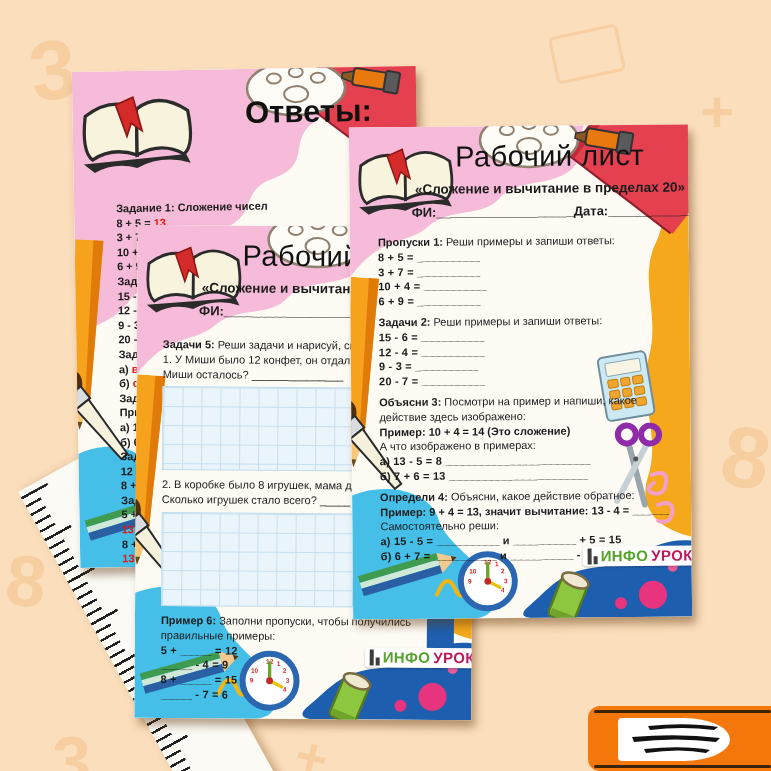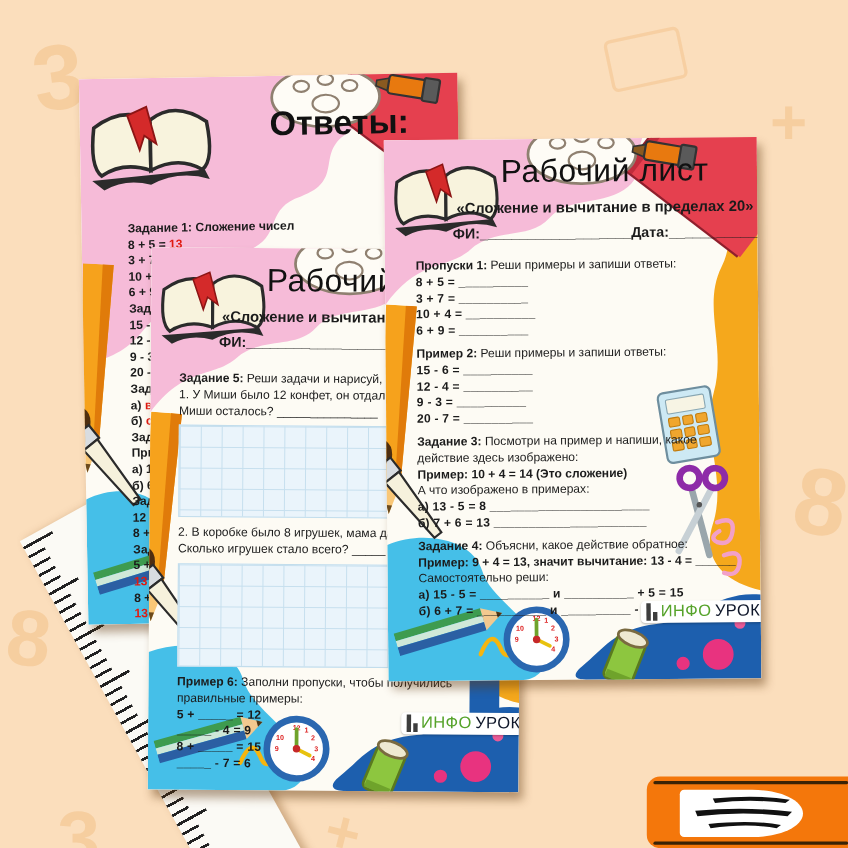--- a/index.html
+++ b/index.html
@@ -73,23 +73,23 @@
   .d-glue{left:192px;top:438px;width:50px;transform:rotate(22deg);}
   .d-bluetab{left:292px;top:384px;width:27px;height:50px;background:#1D5FAE;border-radius:8px;}
   
 
   .ilogo{position:absolute;left:230px;top:421px;background:#fff;border-radius:4px;
     padding:1px 7px 2px 5px;display:flex;align-items:center;gap:3px;
     box-shadow:0 1px 2px rgba(0,0,0,.25);z-index:4;}
   .ilogo .ic{width:10px;height:16px;
     background:linear-gradient(#3d3d3d,#3d3d3d) 0 0/4px 16px no-repeat,
                linear-gradient(#3d3d3d,#3d3d3d) 6px 8px/4px 8px no-repeat;}
-  .ilogo b{font-size:15px;font-weight:400;letter-spacing:.4px;}
+  .ilogo b{font-size:15px;font-weight:700;letter-spacing:.4px;}
   .ilogo .g{color:#56A32B;}
-  .ilogo .y{color:#0f172a;}
+  .ilogo .y{color:#be185d;}
 
   
   .whead{position:absolute;left:0;right:0;top:14px;text-align:center;padding-left:62px;z-index:2;}
   .wtitle{font-size:29px;letter-spacing:.5px;color:#111;white-space:nowrap;}
   .wsub{font-size:13.5px;font-weight:700;margin-top:8px;white-space:nowrap;}
   .firow{display:flex;font-size:13px;font-weight:700;margin-top:8px;text-align:left;
     padding:0 42px 0 0;}
   .firow .fi{white-space:nowrap;}
   .firow .dt{margin-left:auto;white-space:nowrap;}
   .wcontent{position:absolute;left:28px;right:14px;top:108px;font-size:11px;line-height:14.8px;z-index:2;}
@@ -277,21 +277,21 @@
   </div>
   <div class="whead">
     <div class="wtitle">Рабочий лист</div>
     <div class="wsub">«Сложение и вычитание в пределах 20»</div>
     <div class="firow">
       <span class="fi">ФИ:___________________</span>
       <span class="dt">Дата:____________</span>
     </div>
   </div>
   <div class="wcontent">
-    <div class="nowrap"><span class="tlabel">Задание 5:</span><span> Реши задачи и нарисуй, сколько получится:</span></div>
+    <div class="nowrap"><span class="tlabel">Задачи 5:</span><span> Реши задачи и нарисуй, сколько получится:</span></div>
     <div class="nowrap">1. У Миши было 12 конфет, он отдал 3. Сколько у</div>
     <div class="nowrap">Миши осталось? _______________</div>
     <div class="grid grid1"></div>
     <div class="nowrap">2. В коробке было 8 игрушек, мама дала ещё 4.</div>
     <div class="nowrap">Сколько игрушек стало всего? _____</div>
     <div class="grid grid2"></div>
     <div class="nowrap sec"><span class="tlabel">Пример 6:</span><span> Заполни пропуски, чтобы получились</span></div>
     <div class="nowrap">правильные примеры:</div>
     <div class="eq nowrap">5 + _____ = 12</div>
     <div class="eq nowrap">_____ - 4 = 9</div>
@@ -406,31 +406,31 @@
       <span class="fi">ФИ:___________________</span>
       <span class="dt">Дата:____________</span>
     </div>
   </div>
   <div class="wcontent">
     <div><span class="tlabel">Пропуски 1:</span><span> Реши примеры и запиши ответы:</span></div>
     <div class="eq">8 + 5 = __________</div>
     <div class="eq">3 + 7 = __________</div>
     <div class="eq">10 + 4 = __________</div>
     <div class="eq">6 + 9 = __________</div>
-    <div class="sec"><span class="tlabel">Пример 2:</span><span> Реши примеры и запиши ответы:</span></div>
+    <div class="sec"><span class="tlabel">Задачи 2:</span><span> Реши примеры и запиши ответы:</span></div>
     <div class="eq">15 - 6 = __________</div>
     <div class="eq">12 - 4 = __________</div>
     <div class="eq">9 - 3 = __________</div>
     <div class="eq">20 - 7 = __________</div>
-    <div class="sec"><span class="tlabel">Задание 3:</span><span> Посмотри на пример и напиши, какое действие здесь изображено:</span></div>
+    <div class="sec"><span class="tlabel">Объясни 3:</span><span> Посмотри на пример и напиши, какое действие здесь изображено:</span></div>
     <div class="bold">Пример: 10 + 4 = 14 (Это сложение)</div>
     <div>А что изображено в примерах:</div>
     <div class="eq">а) 13 - 5 = 8 _______________________</div>
     <div class="eq">б) 7 + 6 = 13 ______________________</div>
-    <div class="sec"><span class="tlabel">Задание 4:</span><span> Объясни, какое действие обратное:</span></div>
+    <div class="sec"><span class="tlabel">Определи 4:</span><span> Объясни, какое действие обратное:</span></div>
     <div class="bold nowrap">Пример: 9 + 4 = 13, значит вычитание: 13 - 4 = ______</div>
     <div>Самостоятельно реши:</div>
     <div class="eq">а) 15 - 5 = __________ и __________ + 5 = 15</div>
     <div class="eq">б) 6 + 7 = __________ и __________ - 7 = 6</div>
   </div>
 </div>
 
 <div class="obook">
   <div class="topline"></div>
   <div class="pages">

